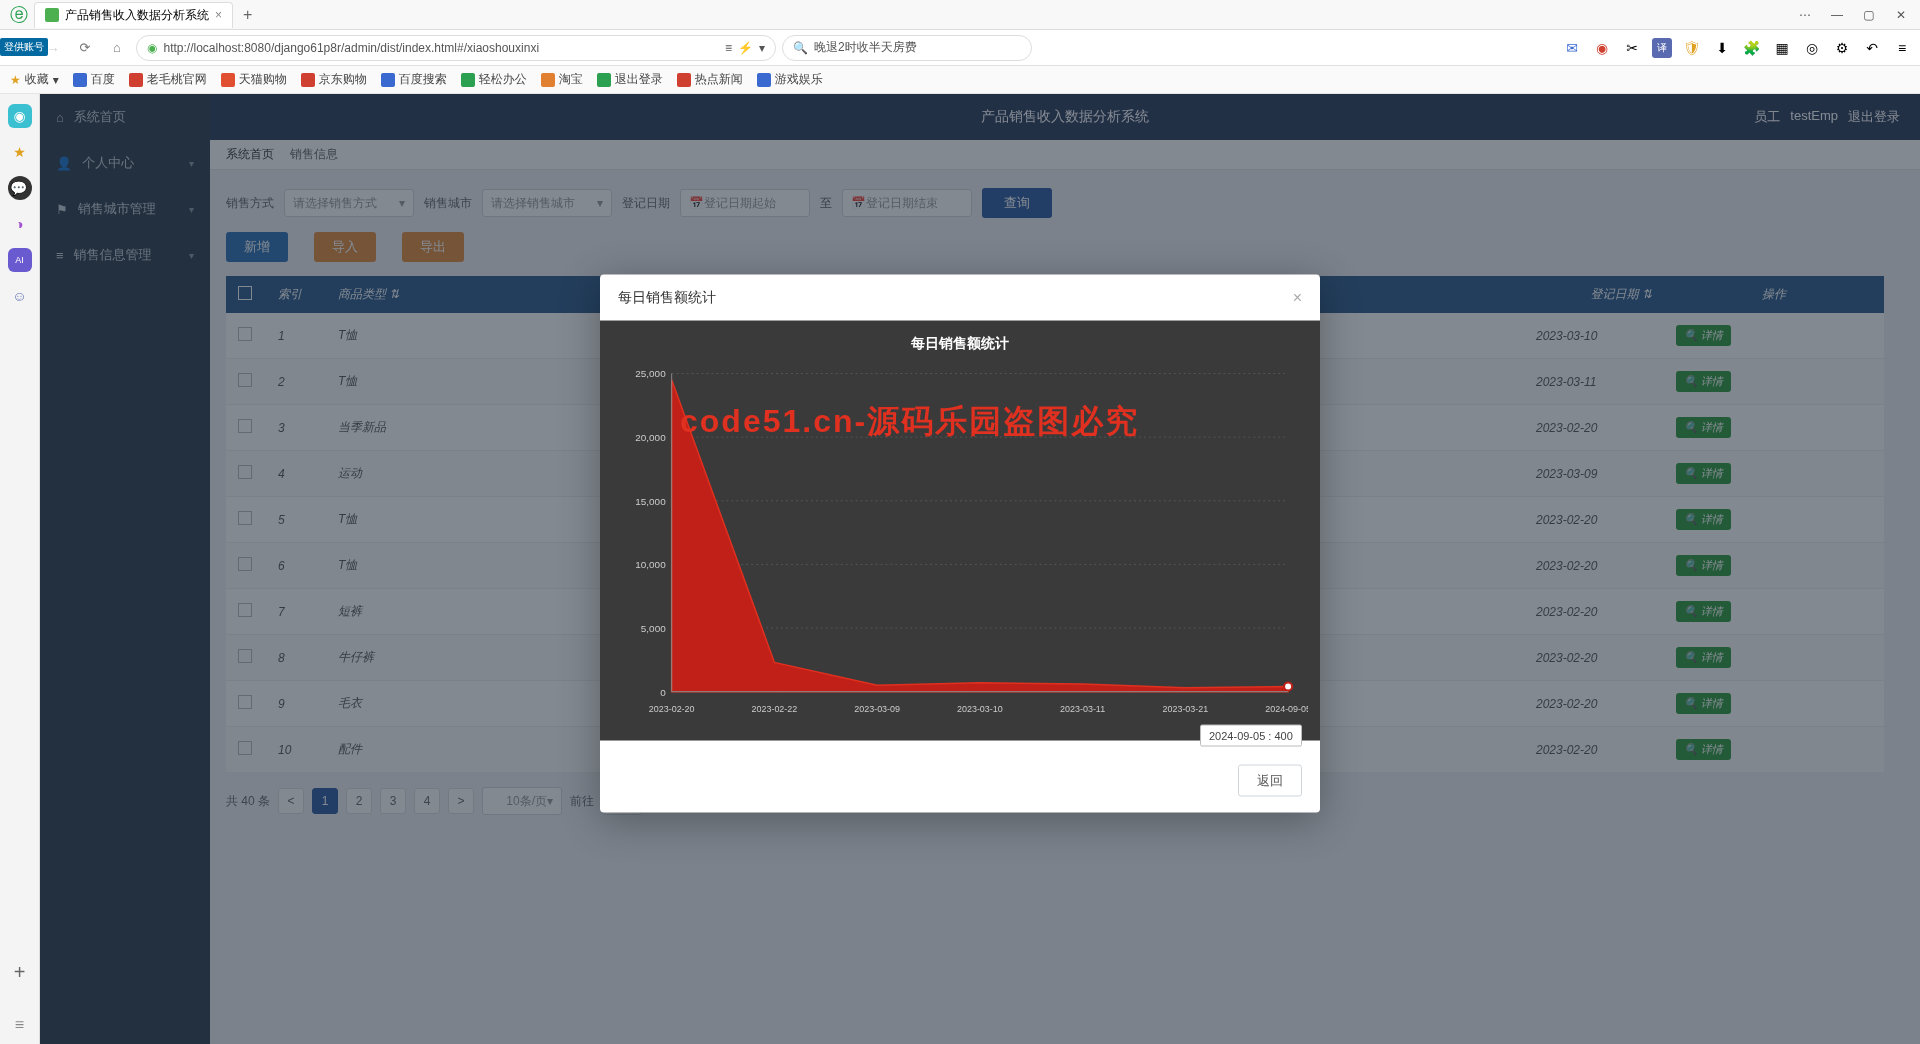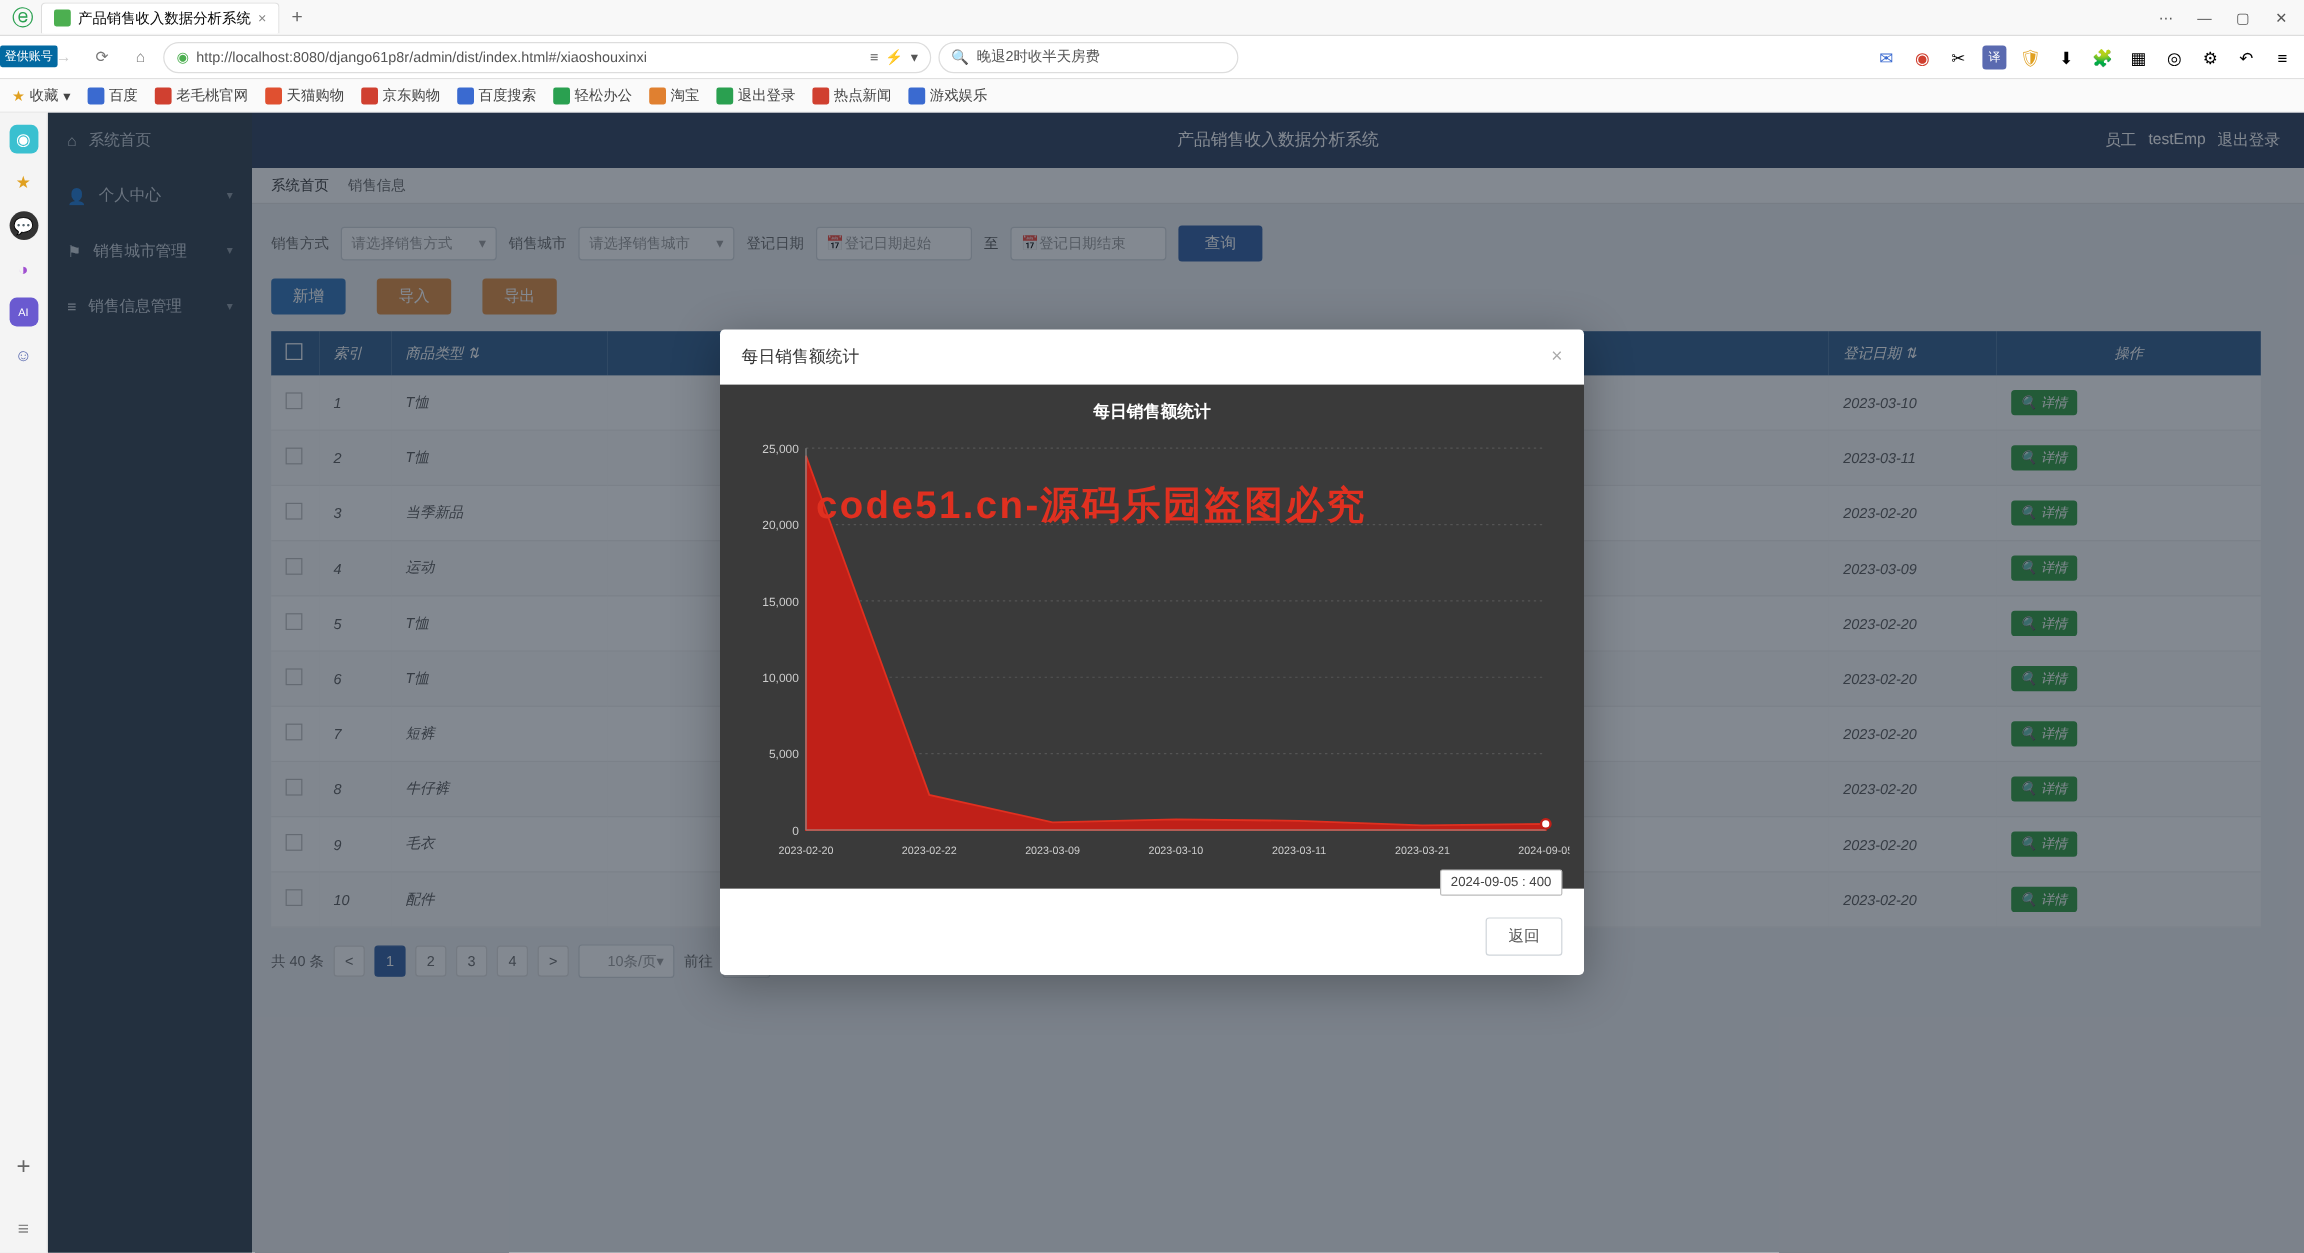--- a/index.html
+++ b/index.html
@@ -283,21 +283,21 @@
       <button class="btn-orange">导出</button>
     </div>
 
     <table class="tbl">
       <thead>
           <tr>
         <th style="width:40px;"><span class="chk" style="border-color:#fff;"></span></th>
         <th style="width:60px;">索引</th>
         <th style="width:180px;"><span>商品类型</span> <span>⇅</span></th>
         <th></th>
-        <th style="width:140px;"><span>登记日期</span> <span>⇅</span></th>
+        <th style="width:140px;text-align:right;"><span>登记日期</span> <span>⇅</span></th>
         <th style="width:220px;text-align:center;">操作</th>
       </tr>
         </thead>
       <tbody id="tbody">
           <tr>
             <td><span class="chk"></span></td>
             <td>1</td>
             <td>T恤</td>
             <td></td>
             <td>2023-03-10</td>

